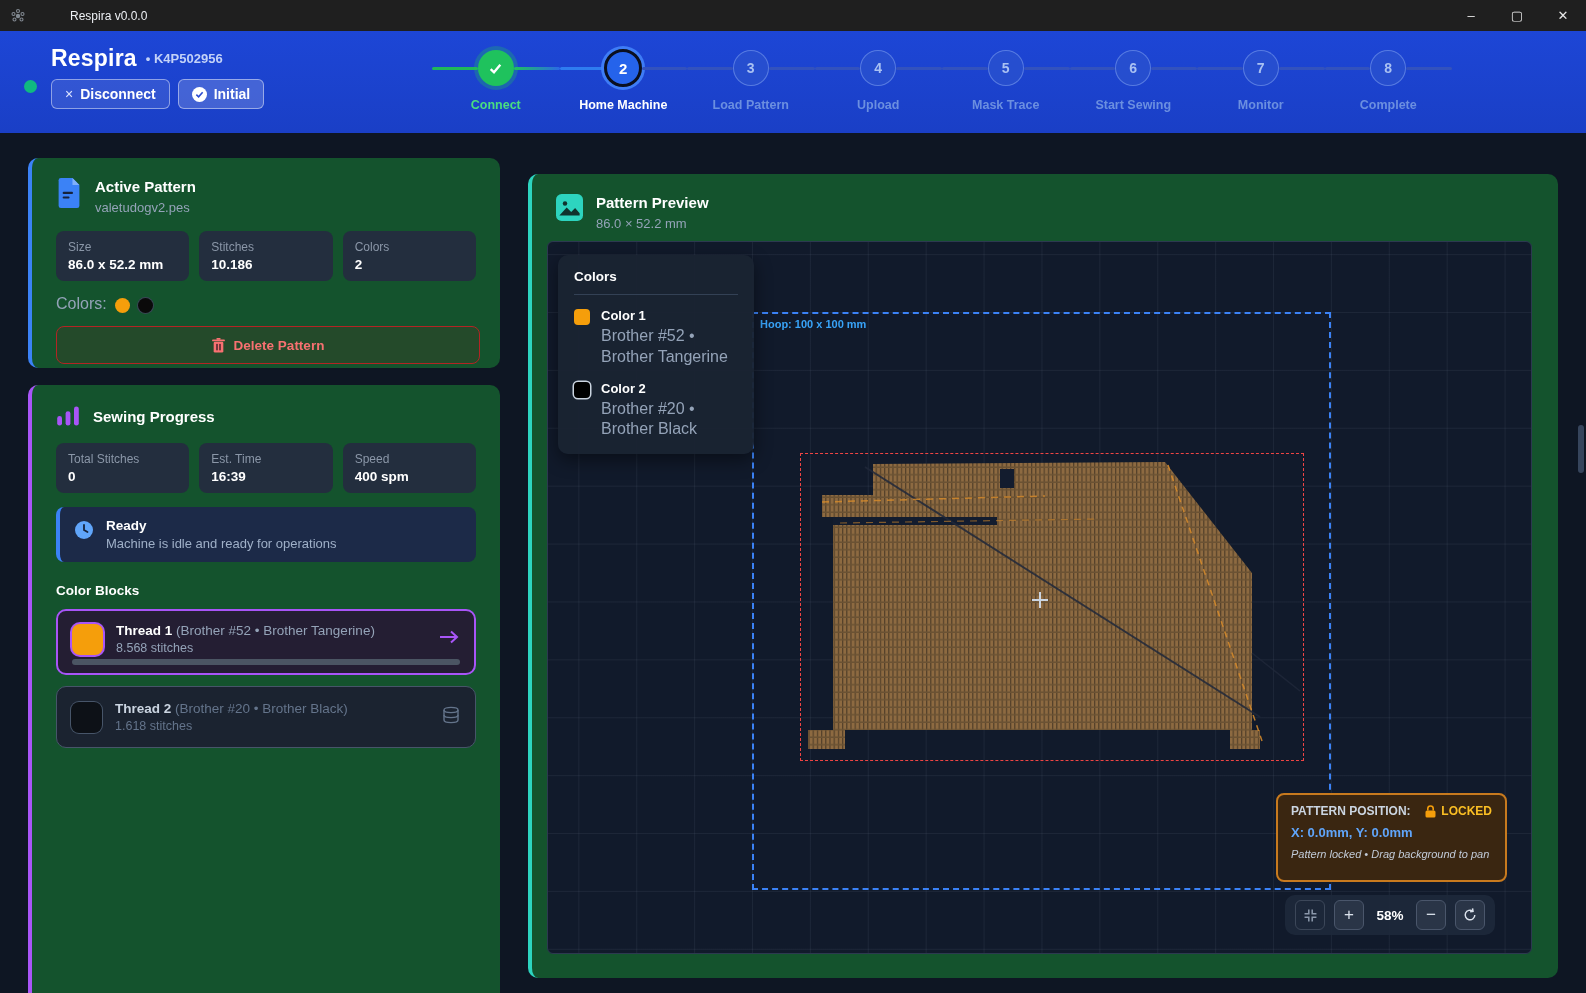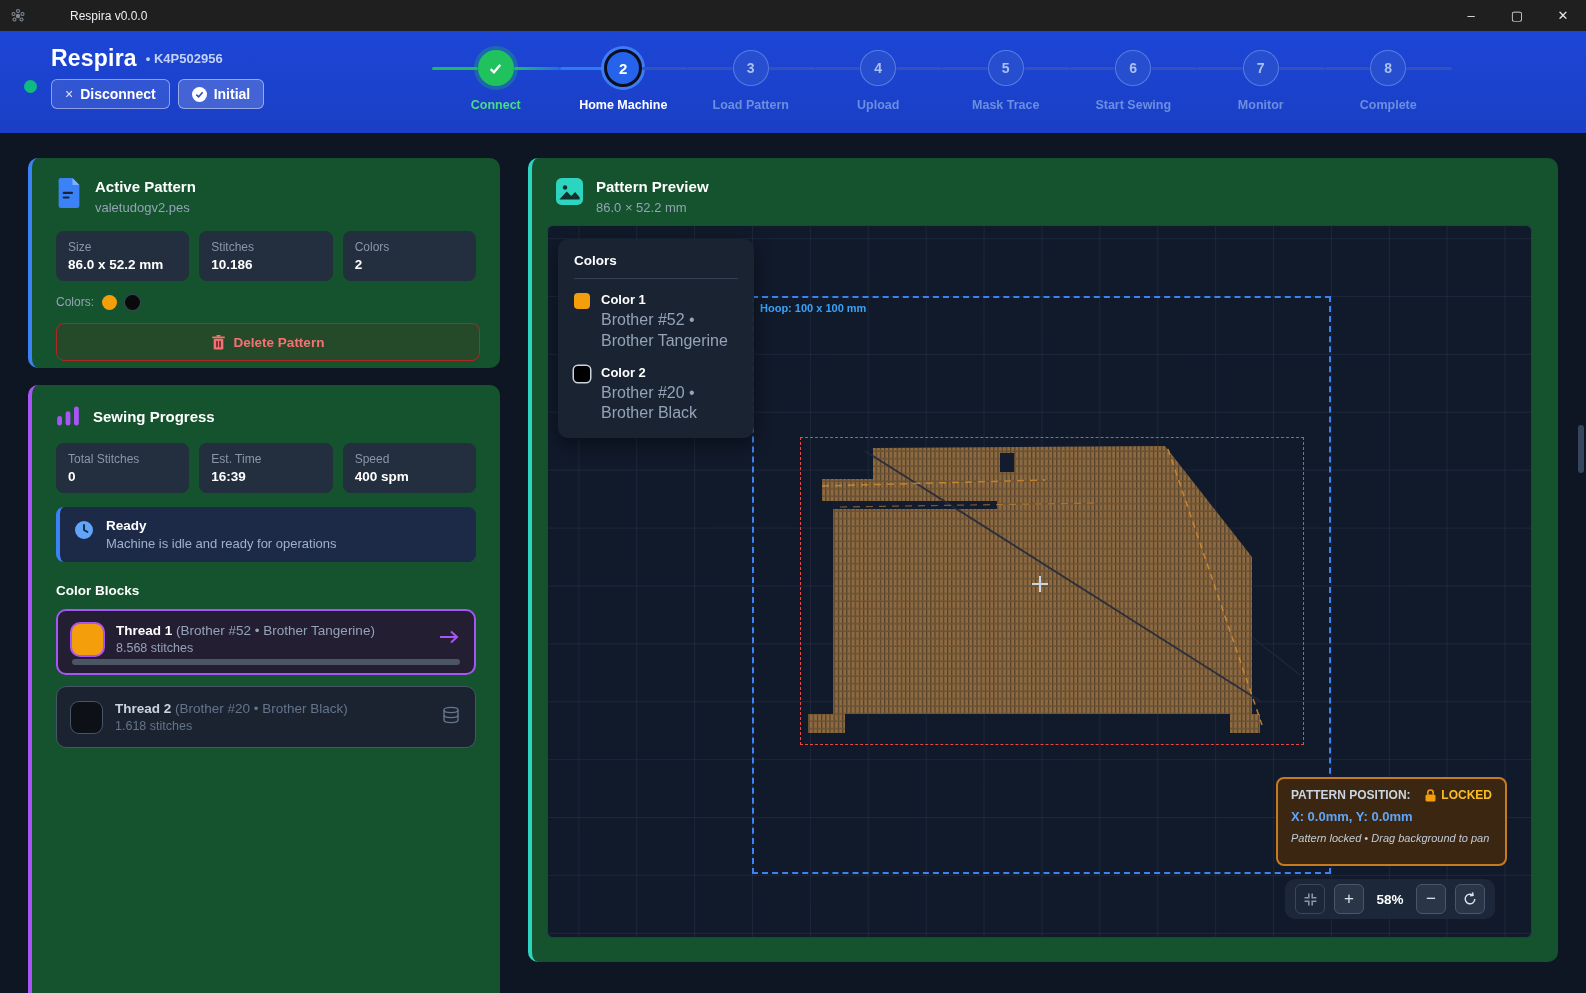--- a/index.html
+++ b/index.html
@@ -46,34 +46,34 @@
   .slabel { margin-top:8px; font-size:12.5px; font-weight:bold; color:#6b8fe0; }
   .step.done .slabel { color:#4ade80; }
   .step.active .slabel { color:#ffffff;text-align:right; }
 
   
   .main { display:flex; gap:28px; padding:25px 28px 0 28px; }
   .left-col { width:472px; display:flex; flex-direction:column; }
   .card { background:#14532d; border-radius:10px; }
   .card.blue-accent   { border-left:4px solid #3b82f6; }
   .card.purple-accent { border-left:4px solid #a855f7; }
-  .card.teal-accent   { border-left:4px solid #2dd4bf; }
+  .card.teal-accent   { border-left:4px solid #2dd4bf;margin-top:16px; }
 
   .card-head { display:flex; align-items:flex-start; gap:13px; padding:20px 24px 0 24px; }
   .card-title { font-size:15px; font-weight:bold; color:#fff; }
   .card-sub { font-size:13px; color:#94a3b8; margin-top:5px; }
 
   .stat-row { display:flex; gap:10px; padding:16px 24px 0 24px; }
   .stat-box { flex:1; background:#232e3e; border-radius:8px; padding:9px 12px; }
   .stat-label { font-size:12px; color:#8b97a8; }
   .stat-value { font-size:13.5px; font-weight:bold; color:#fff; margin-top:3px; }
 
   
   .ap-card { height:210px; }
-  .colors-row { display:flex; align-items:flex-start; gap:8px; padding:14px 24px 0 24px; font-size:12px; color:#94a3b8; }
+  .colors-row { display:flex; align-items:flex-end; gap:8px; padding:14px 24px 0 24px; font-size:16px; color:#94a3b8; }
   .swatch-dot { width:15px; height:15px; border-radius:50%; }
   .swatch-dot.dark { box-shadow:0 0 0 1px #3a4556; }
   .delete-btn { margin:13px 24px 0 24px; width:424px; height:38px; display:flex; align-items:center; justify-content:center;
                 gap:9px; border:1px solid #b32424; background:rgba(127,29,29,.16); border-radius:8px;
                 color:#f87171; font-size:13.5px; font-weight:bold; cursor:pointer; }
 
   
   .sp-card { margin-top:17px; height:702px; }
   .status-box { margin:14px 24px 0 24px; background:#1c2a48; border-left:4px solid #3b82f6;
                 border-radius:8px; padding:11px 14px; display:flex; gap:12px; align-items:flex-start; }

